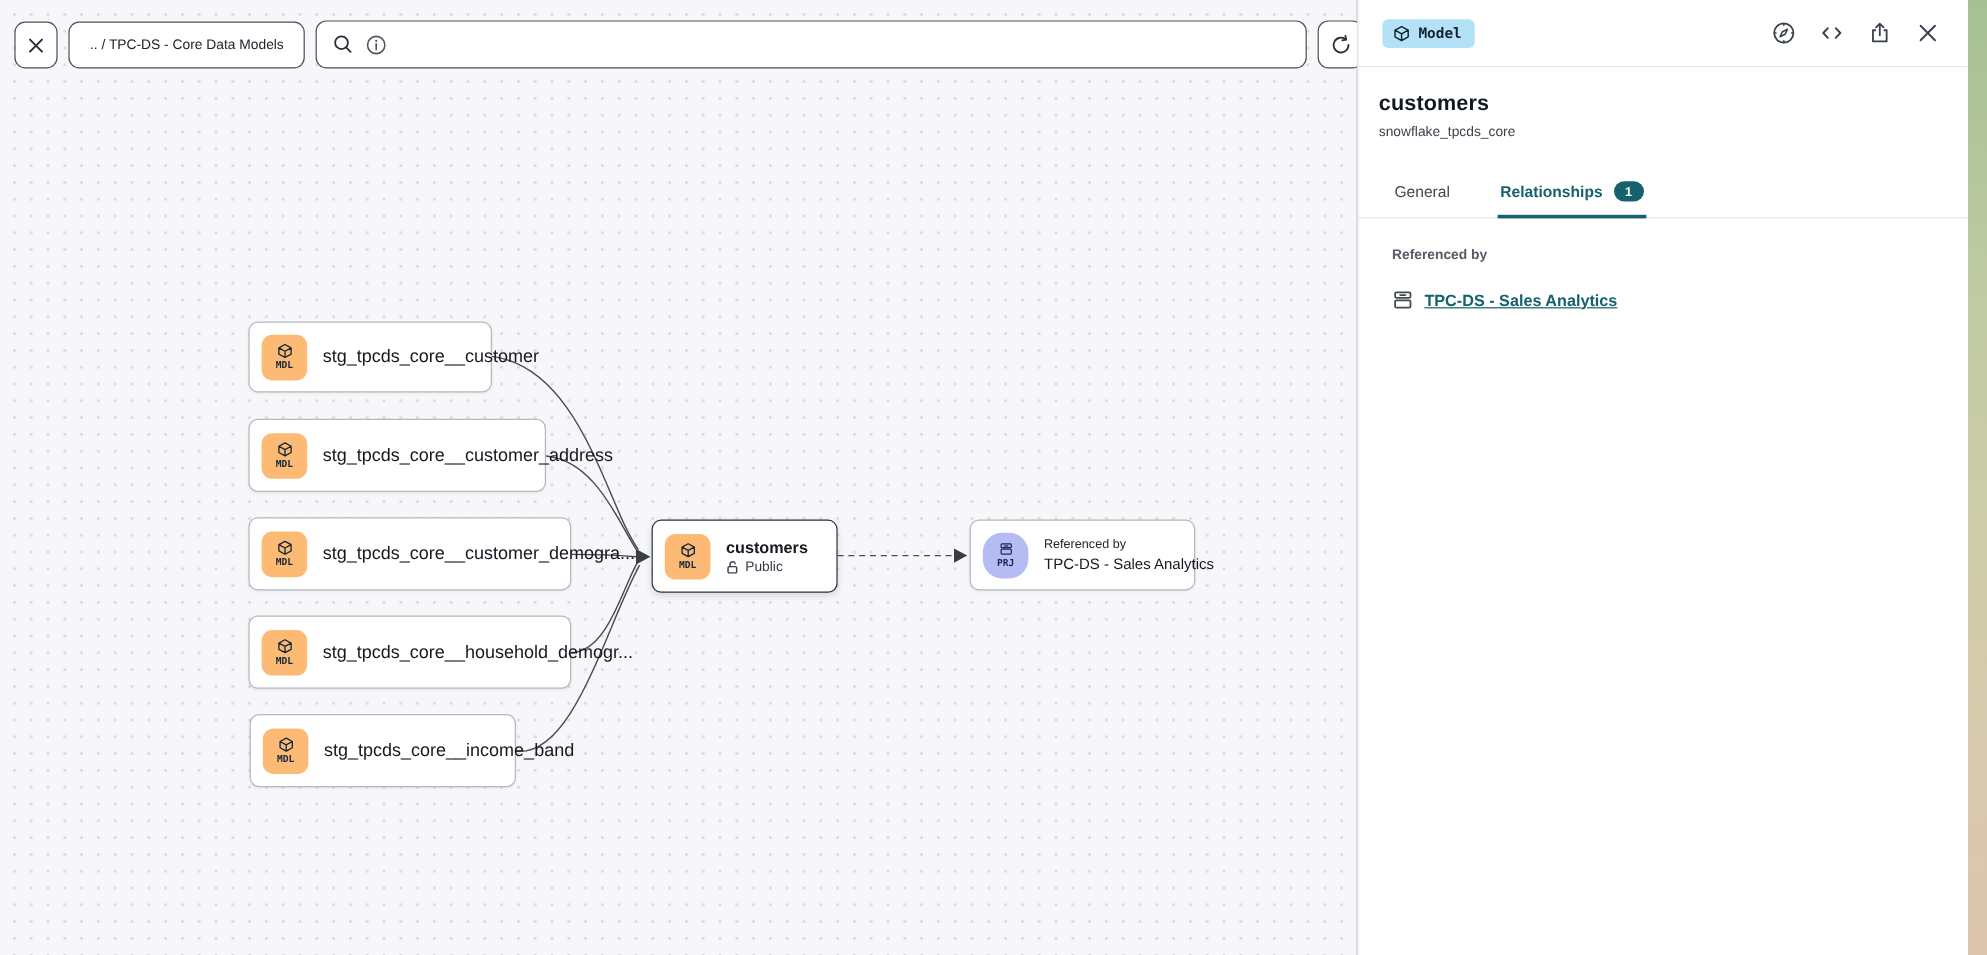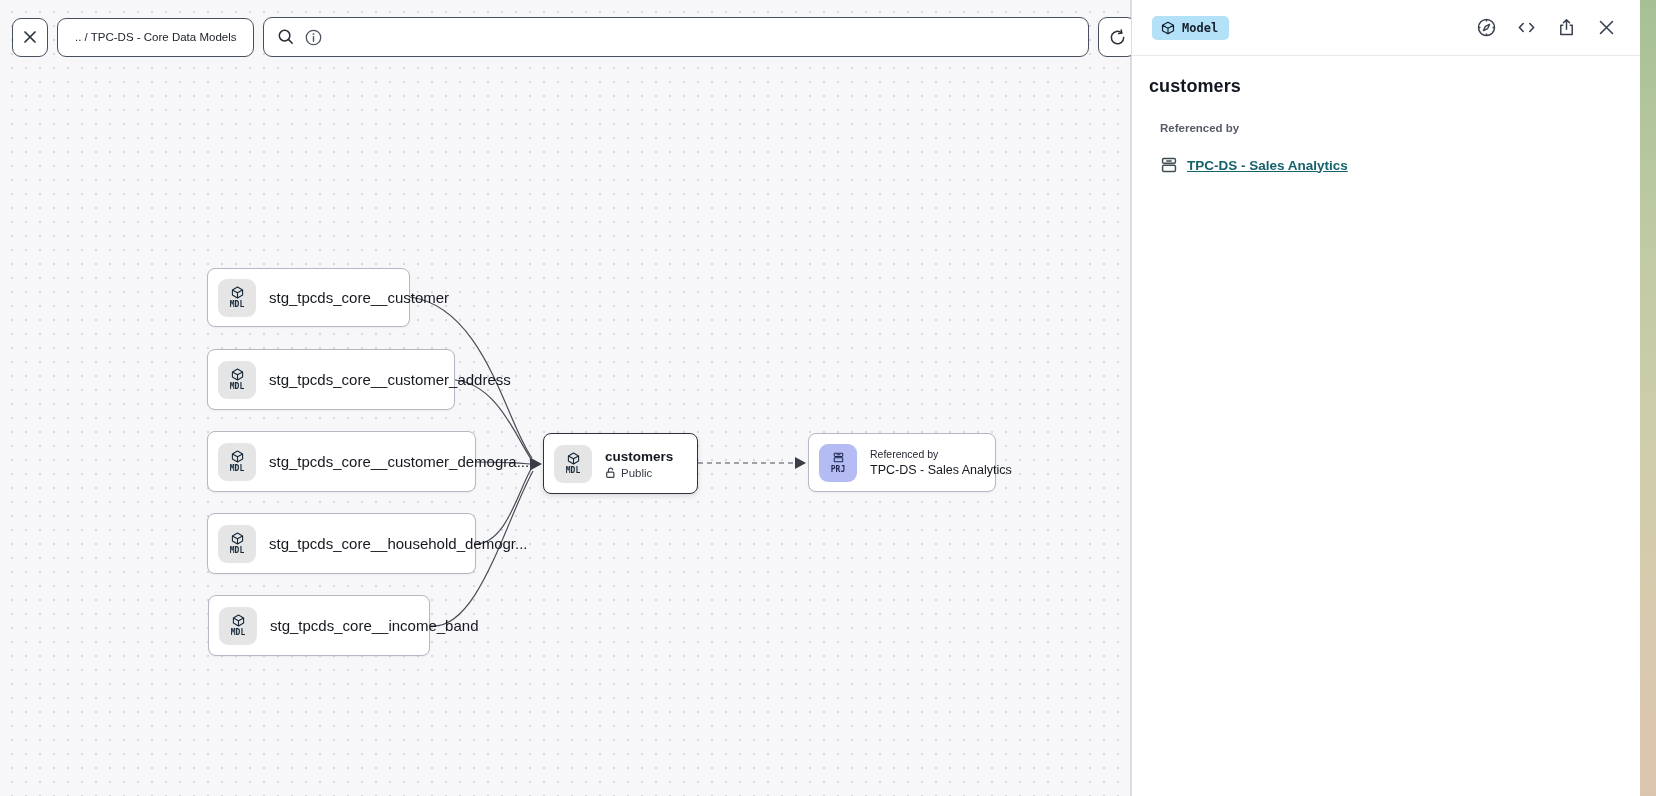--- a/index.html
+++ b/index.html
@@ -15,21 +15,21 @@
   #canvas {
     position: absolute; left: 0; top: 0; width: 1131px; height: 796px;
     background-color: #f7f7f9;
     background-image: radial-gradient(circle, #d7d7dd 1px, rgba(0,0,0,0) 1.3px);
     background-size: 14px 14px;
     background-position: 5px 5px;
     border-right: 1px solid #dadbe0;
   }
 
   
-  .toolbar { position: absolute; left: 12px; top: 17px; display: flex; gap: 9px; align-items: center; }
+  .toolbar { position: absolute; left: 12px; top: 17px; display: flex; gap: 9px; align-items: flex-end; }
   .tool-btn, .crumb, .searchbar {
     background: #fff; border: 1px solid #49505d; border-radius: 9px;
     display: flex; align-items: center; justify-content: center;
   }
   .tool-btn { width: 36px; height: 39px; cursor: pointer; }
   .crumb { height: 39px; padding: 0 17px; font-size: 11.5px; color: #20242d; white-space: nowrap; }
   .searchbar { width: 826px; height: 40px; justify-content: flex-start; padding: 0 13px; gap: 9px; }
   .searchbar input {
     flex: 1; border: none; outline: none; font-family: "Liberation Sans", sans-serif;
     font-size: 13.5px; color: #181c24; background: transparent;
@@ -39,22 +39,22 @@
   .flow-node {
     position: absolute; background: #fff; border: 1px solid #b5b7c2; border-radius: 8px;
     display: flex; align-items: center; gap: 13px; padding-left: 10px;
     box-shadow: 0 1px 2px rgba(40,44,58,0.06);
   }
   .flow-node .nlabel { font-size: 15px; color: #15181f; white-space: nowrap; }
   .chip {
     width: 38px; height: 38px; border-radius: 9px; flex: 0 0 auto;
     display: flex; flex-direction: column; align-items: center; justify-content: center; gap: 1px;
   }
-  .chip-mdl { background: #e5e5e5; }
-  .chip-prj { background: #b5bcf3; }
+  .chip-mdl { background: #fdba74; }
+  .chip-prj { background: #b5bcf3; border-radius: 16px; }
   .chip span { font-family: "DejaVu Sans Mono", monospace; font-size: 8px; font-weight: 700; color: #14283a; letter-spacing: 0; }
   .chip-prj span { color: #1d2752; }
 
   .node-selected { border: 1.8px solid #2c323e; border-radius: 8px; box-shadow: 0 2px 5px rgba(40,44,58,0.14); }
   .node-title { font-size: 13.5px; font-weight: 700; color: #14181f; }
   .node-sub { display: flex; align-items: flex-start; gap: 5px; margin-top: 3px; font-size: 11.5px; color: #353b46; }
   .node-eyebrow { font-size: 10.5px; color: #22262f; }
   .node-ref-title { font-size: 12.5px; color: #14181f; margin-top: 3px; white-space: nowrap; }
 
   #edges { position: absolute; left: 0; top: 0; pointer-events: none; }
@@ -266,22 +266,32 @@
       <div class="icon-btn">
         <svg width="19" height="19" viewBox="0 0 19 19">
           <path d="M3.5 3.5 L15.5 15.5 M15.5 3.5 L3.5 15.5" stroke="#39404d" stroke-width="1.6" stroke-linecap="round"></path>
         </svg>
       </div>
     </div>
   </div>
 
   <div class="title-block">
     <div class="panel-title">customers</div>
-  </div>
-
+    <div class="panel-subtitle">snowflake_tpcds_core</div>
+  </div>
+
+  <div class="tabs">
+    <div class="tab">
+      <span>General</span>
+    </div>
+    <div class="tab active">
+      <span>Relationships</span>
+      <span class="tab-count">1</span>
+    </div>
+  </div>
 
   <div class="section">
     <div class="section-label">Referenced by</div>
     <div class="ref-link-row">
       <svg width="18" height="18" viewBox="0 0 14 14">
         <rect x="2" y="2" width="10" height="3.6" rx="1" fill="none" stroke="#3e4d53" stroke-width="1.15"></rect>
         <rect x="2" y="7.2" width="10" height="4.8" rx="1" fill="none" stroke="#3e4d53" stroke-width="1.15"></rect>
         <path d="M5.3 3.8 H8.7" stroke="#3e4d53" stroke-width="1.15" stroke-linecap="round"></path>
       </svg>
       <a class="ref-link">TPC-DS - Sales Analytics</a>

